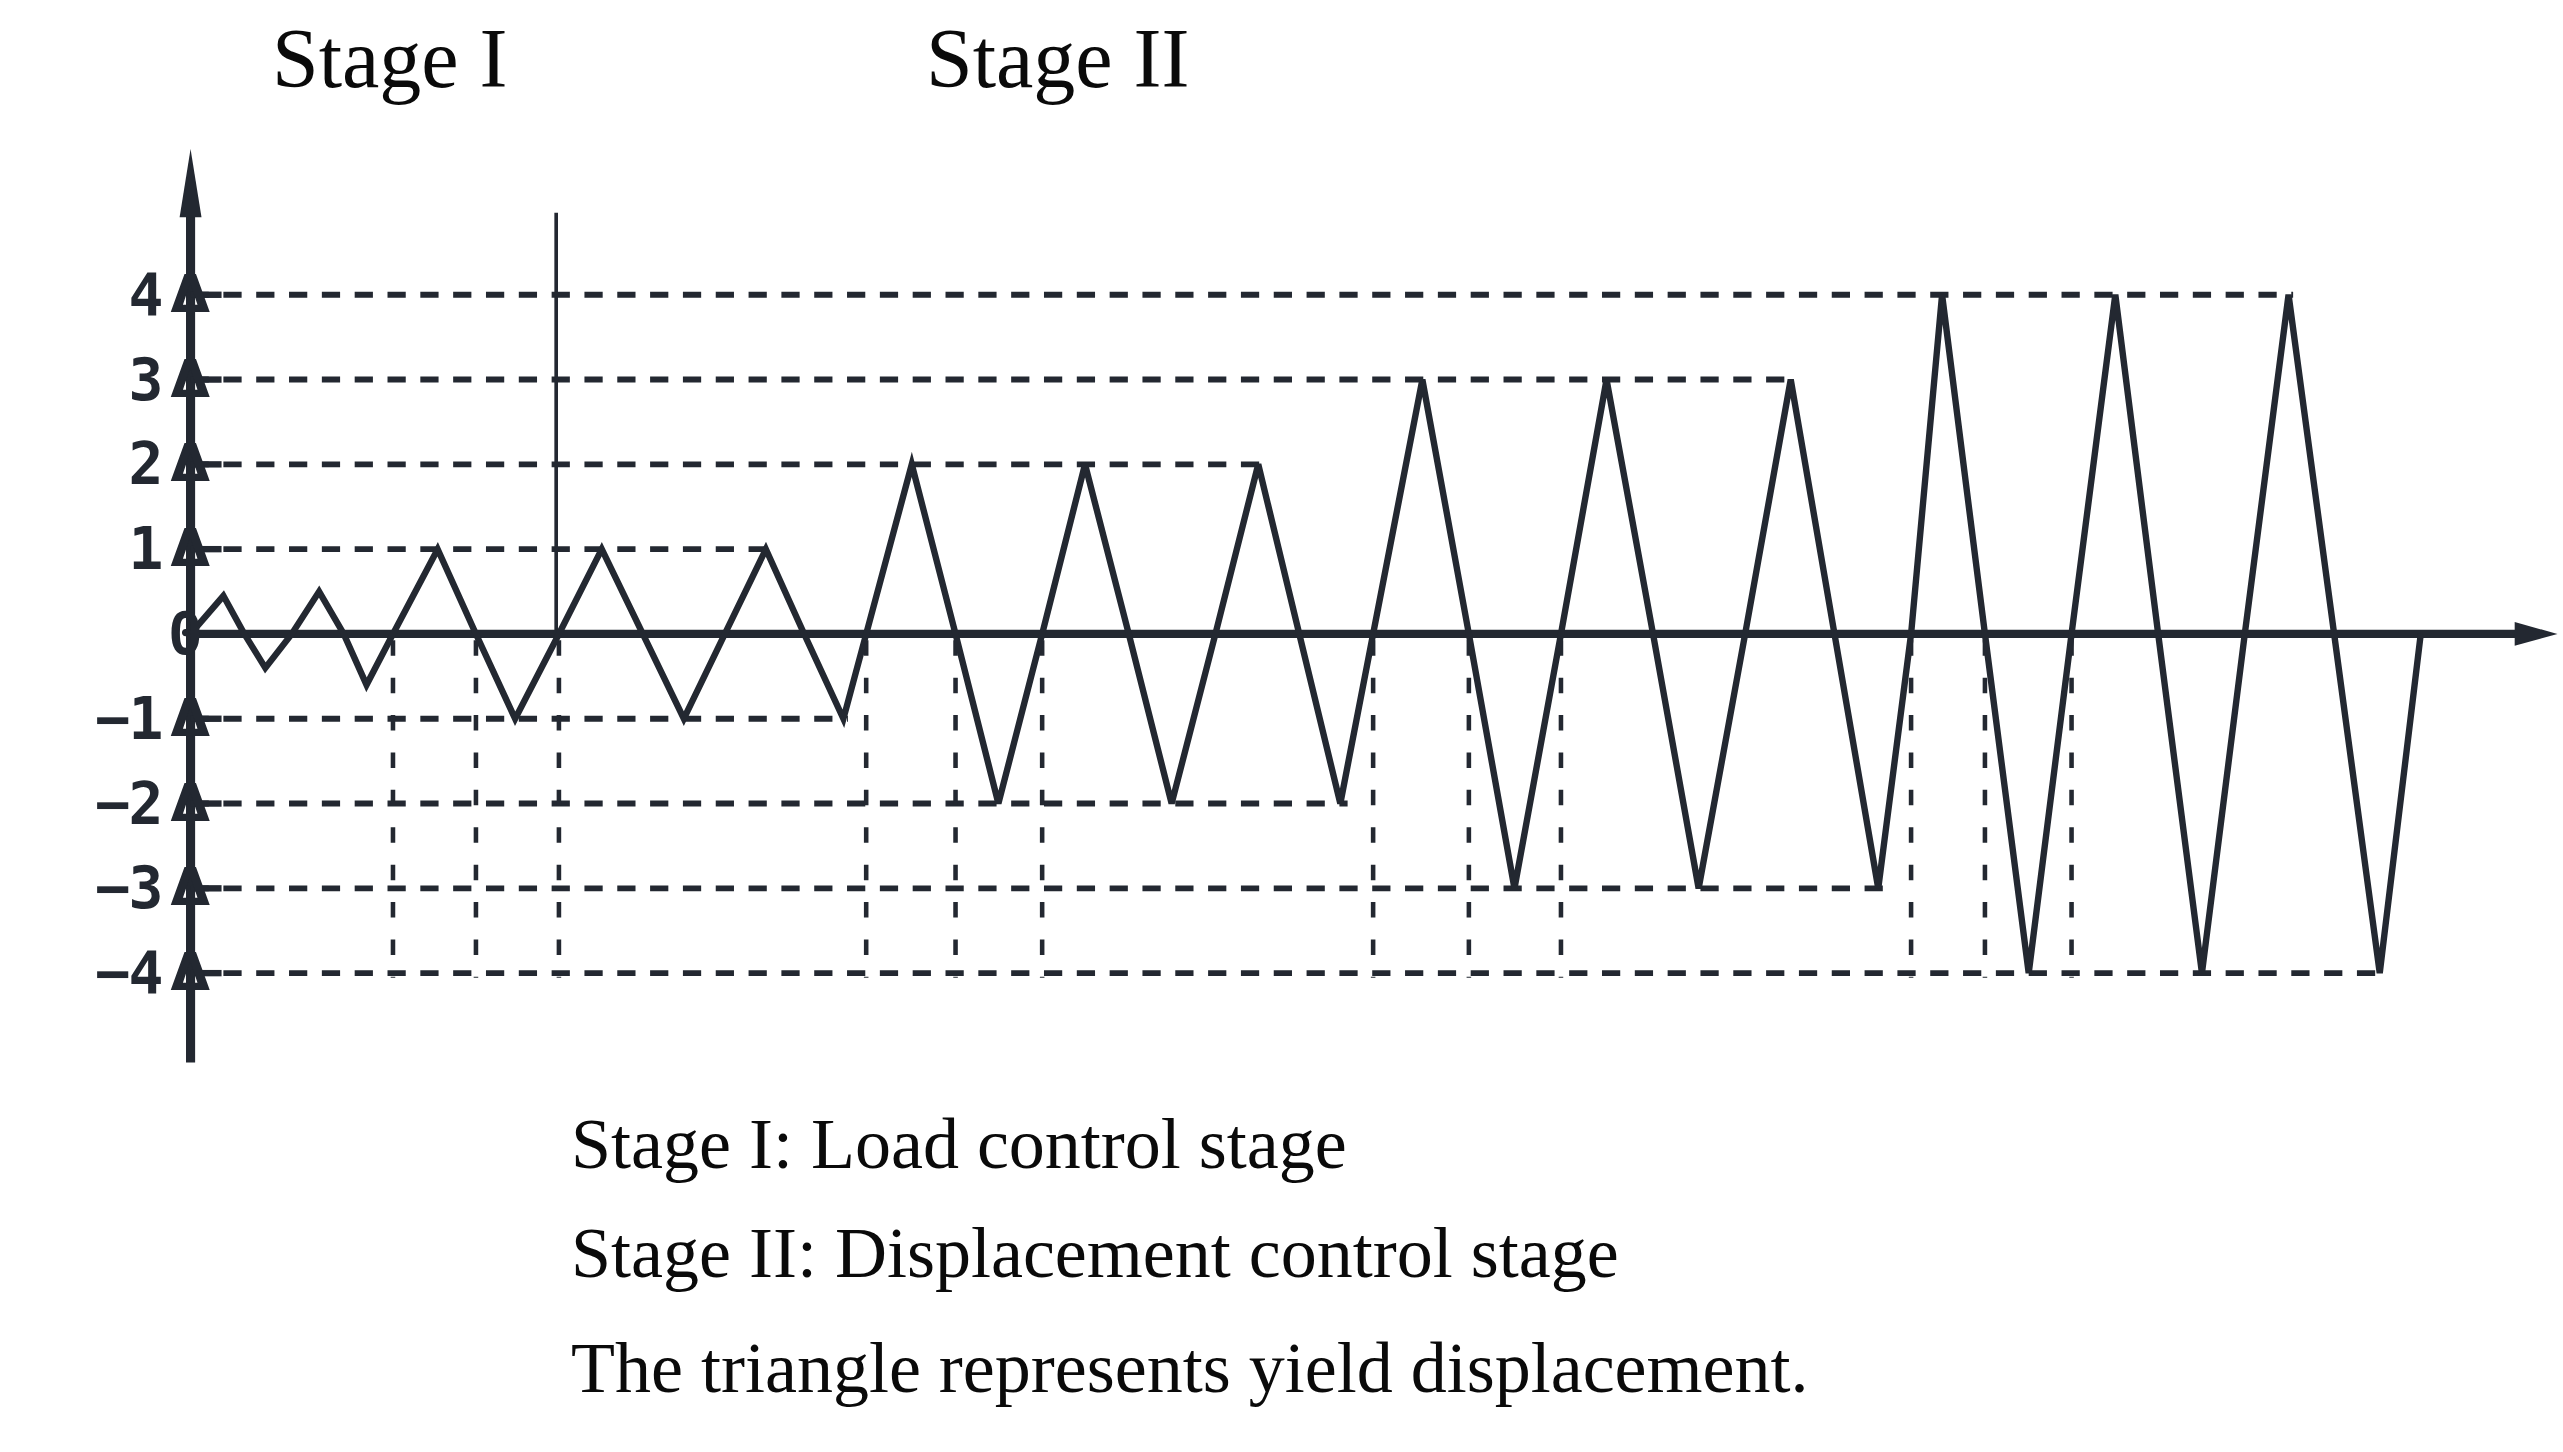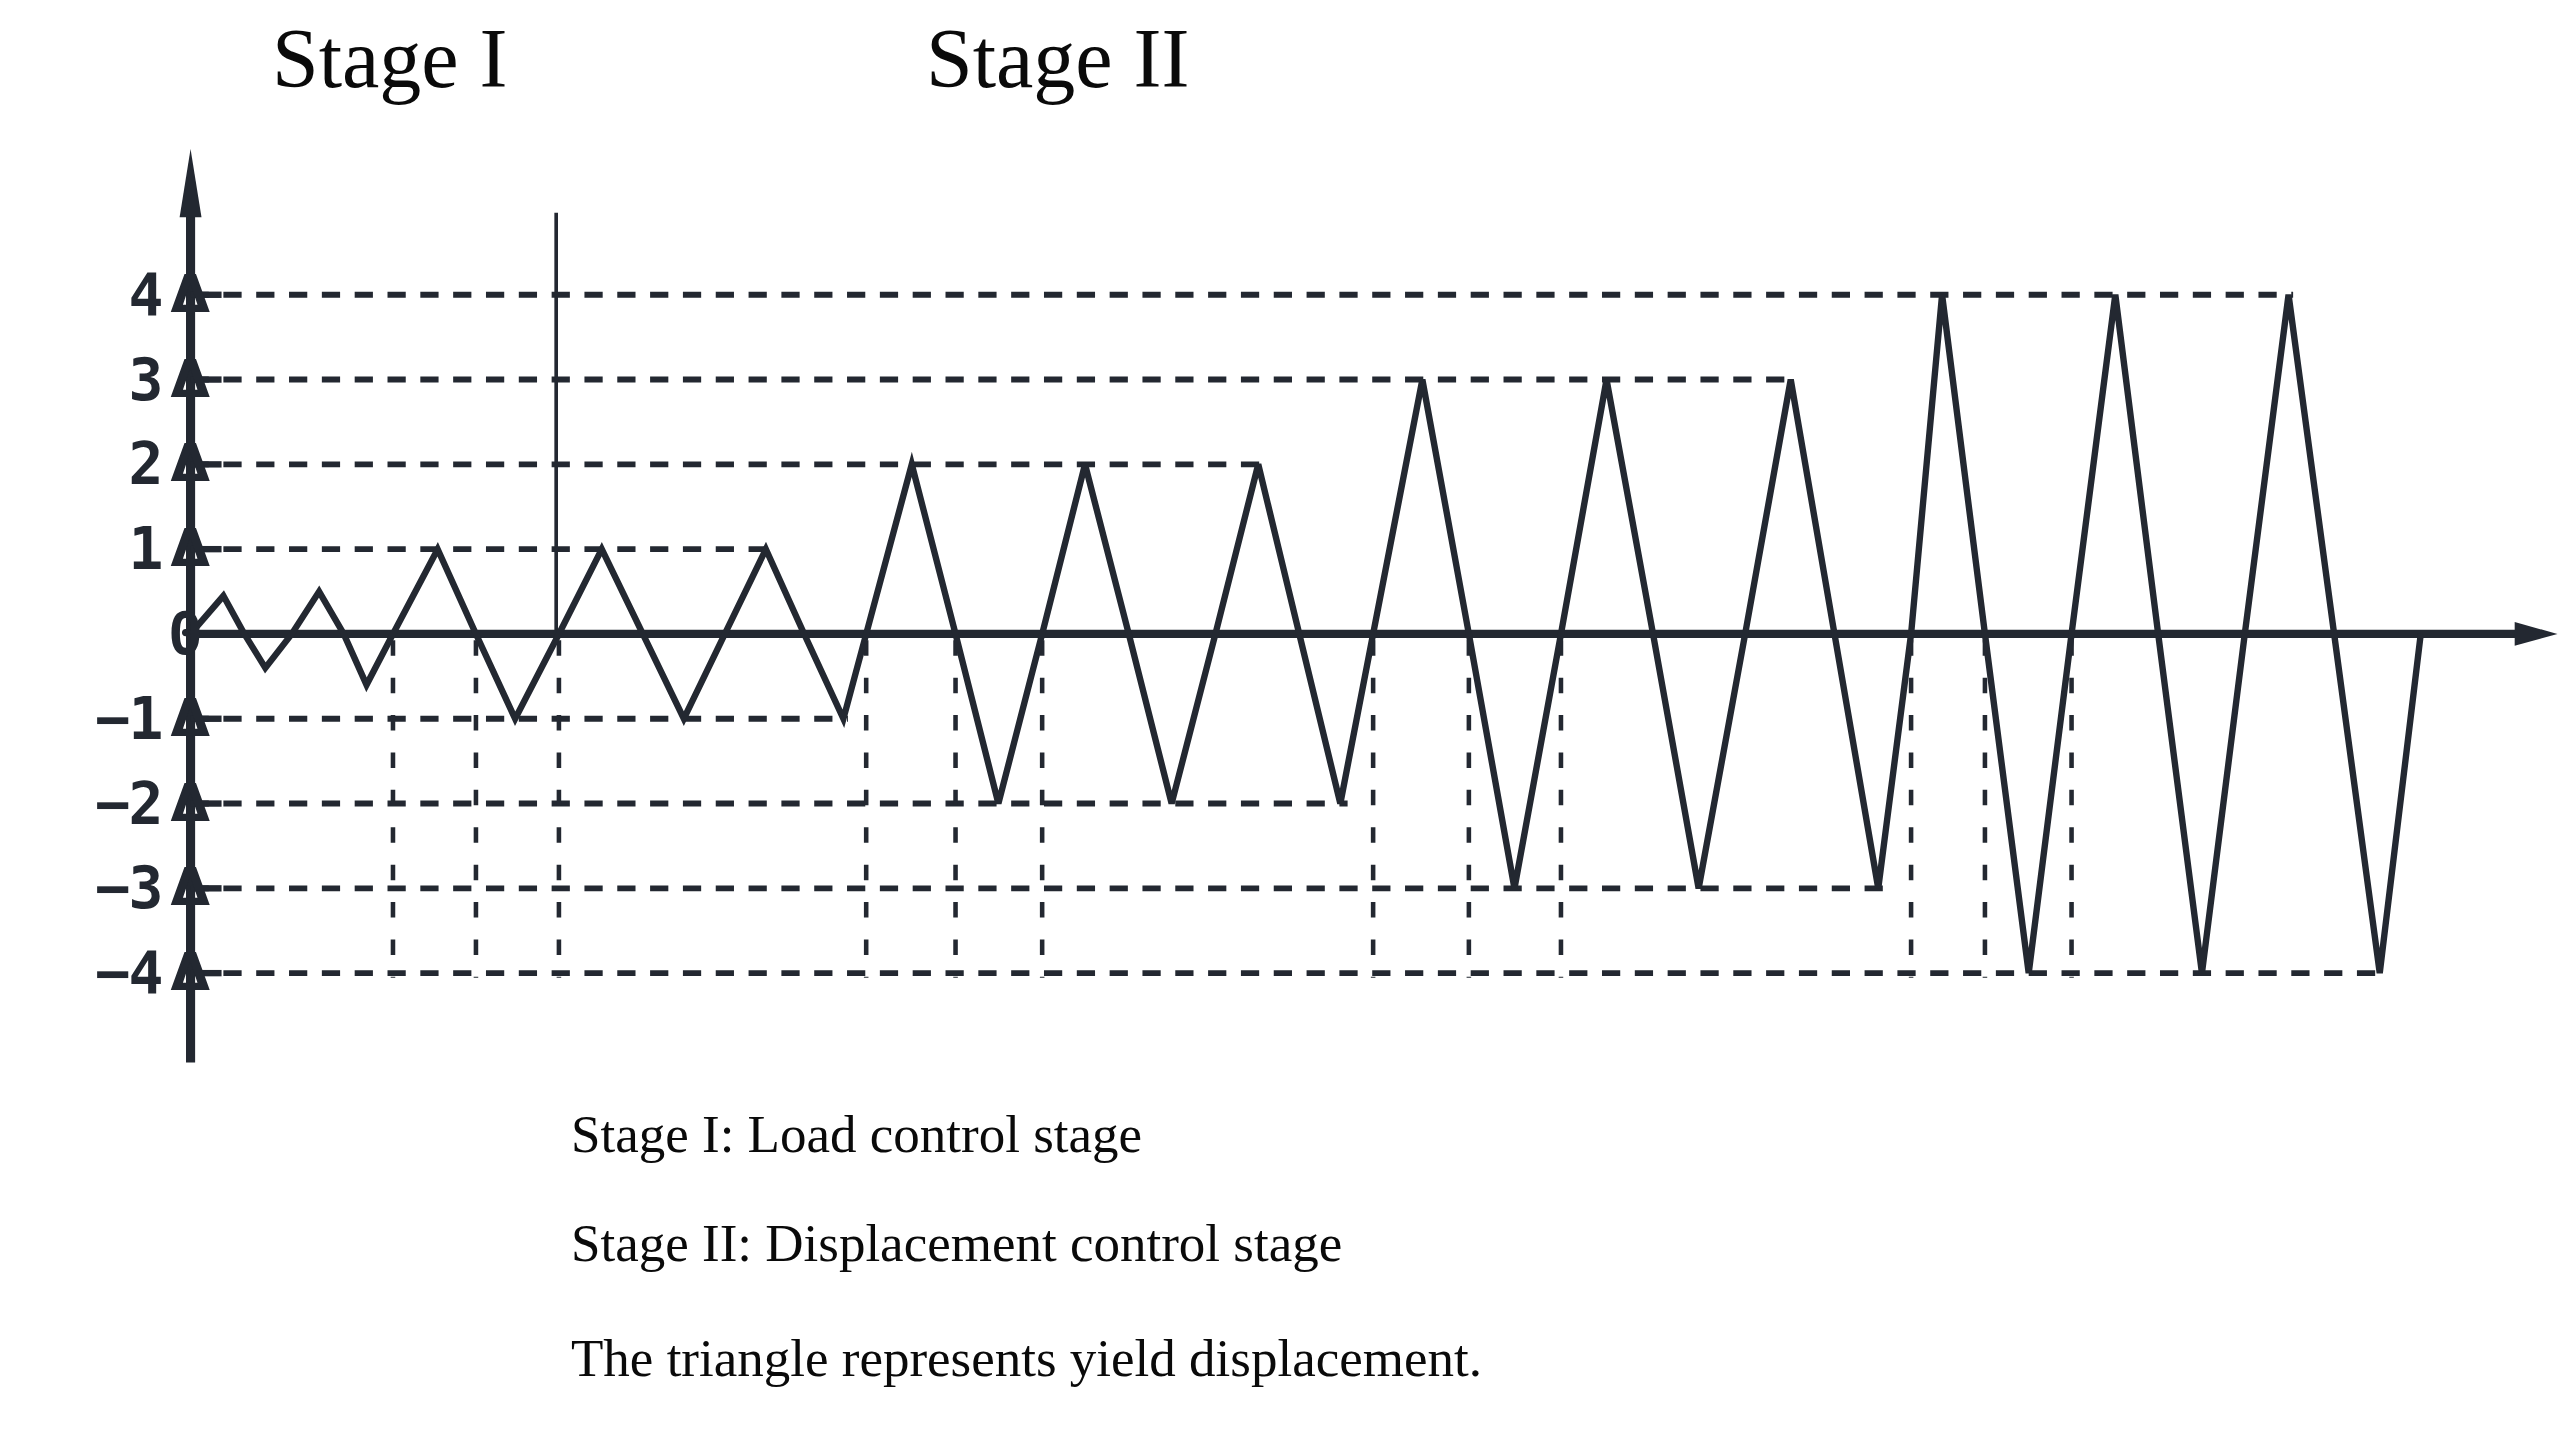--- a/index.html
+++ b/index.html
@@ -12,21 +12,21 @@
   .ylabel{position:absolute;height:69px;width:210px;display:flex;align-items:center;
           justify-content:flex-end;gap:9px;left:0;color:#232831;}
   .ylabel .num{font-family:"DejaVu Sans Mono", monospace;font-weight:bold;font-size:58px;
                letter-spacing:-1.8px;line-height:1;}
   .ylabel .dsym{font-family:"DejaVu Sans", sans-serif;font-weight:bold;font-size:51px;line-height:1;}
   .ylabel{padding-right:calc(2563px - 2563px);} 
   .yl-right{ right:2408px; } 
   .ylr0{top:260px;} .ylr1{top:345px;} .ylr2{top:429px;} .ylr3{top:514px;}
   .ylr4{top:599px;padding-right:51px;} .ylr5{top:684px;} .ylr6{top:769px;}
   .ylr7{top:853px;} .ylr8{top:938px;}
-  .caption{position:absolute;left:571px;font-size:53px;line-height:1.1;color:#0a0a0a;white-space:nowrap;}
+  .caption{position:absolute;left:571px;font-size:72px;line-height:1.1;color:#0a0a0a;white-space:nowrap;}
   #caption-1{top:1105px;} #caption-2{top:1214px;} #caption-3{top:1329px;}
 </style>
 </head>
 <body>
 
 <div id="stage">
 
   <svg id="chart-svg" width="2563" height="1453" viewBox="0 0 2811 1593">
       <line x1="209" y1="323" x2="2515" y2="323" stroke="#232831" stroke-width="6.5" stroke-dasharray="20 16"></line>
       <line x1="209" y1="416" x2="1972" y2="416" stroke="#232831" stroke-width="6.5" stroke-dasharray="20 16"></line>

